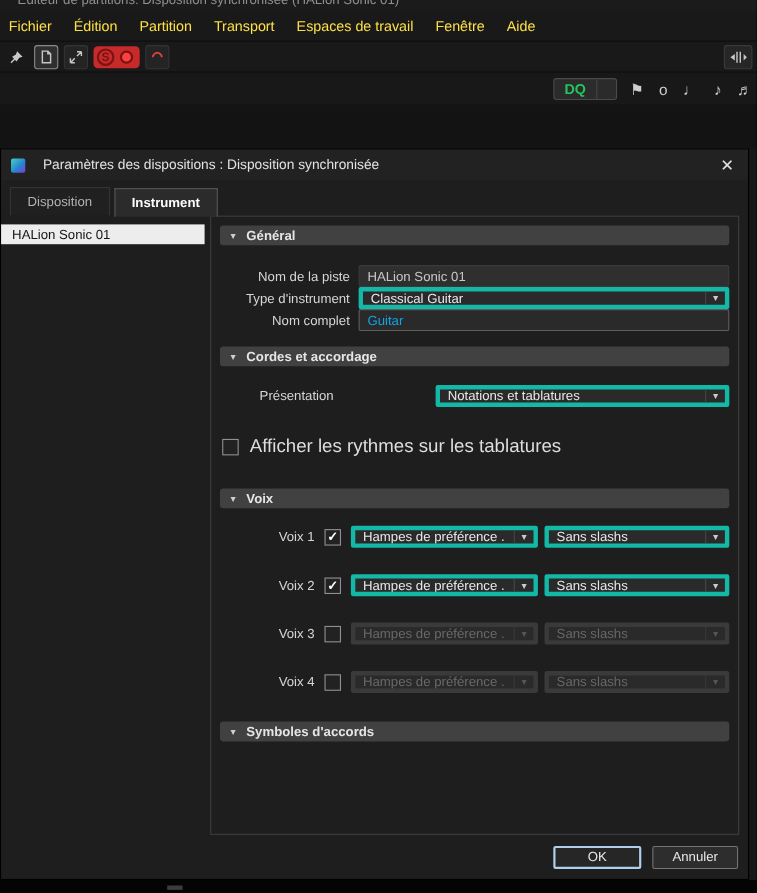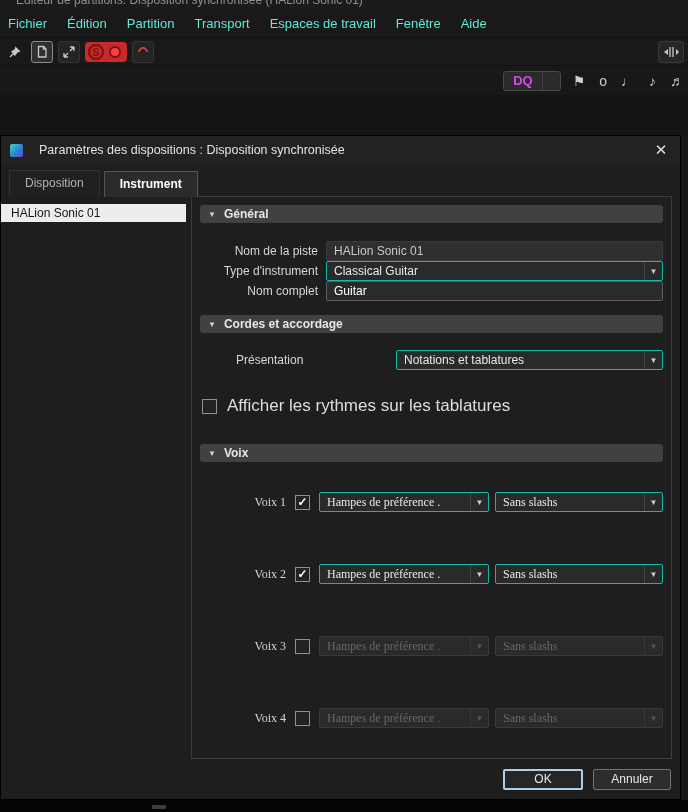--- a/index.html
+++ b/index.html
@@ -5,39 +5,39 @@
   * { box-sizing: border-box; margin: 0; padding: 0; }
   html,body { width:688px; height:812px; background:#000; }
   body { font-family:"Liberation Sans", sans-serif; color:#d8d8d8; overflow:hidden; }
   .app { width:688px; height:812px; background:#141414; position:relative; overflow:hidden; display:flex; flex-direction:column; }
 
   
   .titlebar-sliver { height:10px; background:#1b1b1b; overflow:hidden; position:relative; }
   .titlebar-sliver .t { position:absolute; top:-7px; left:16px; font-size:12px; color:#8f8f8f; white-space:nowrap; }
 
   
-  .menubar { height:27px; background:#191919; display:flex; align-items:center; gap:20px; padding-left:8px; font-size:13px; color:#5eead4; }
+  .menubar { height:27px; background:#191919; display:flex; align-items:center; gap:20px; padding-left:8px; font-size:13px; color:#fde047; }
   .menubar span { cursor:default; }
 
   
   .toolbar1 { height:28px; background:#191919; border-top:1px solid #101010; display:flex; align-items:center; gap:5px; padding:0 4px; }
   .tbtn { width:22px; height:22px; border-radius:3px; background:#242424; border:1px solid #343434; display:flex; align-items:center; justify-content:center; }
   .tbtn.active { background:#2f2f2f; border-color:#8a8a8a; }
   .tbtn svg { display:block; }
   .solo-group { display:flex; gap:2px; background:#c62a2a; border-radius:4px; padding:2px 3px; align-items:center; }
   .solo-s { width:16px; height:16px; border-radius:50%; border:2px solid #7c1212; color:#7c1212; font-weight:bold; font-size:11px; display:flex; align-items:center; justify-content:center; }
   .rec-dot { width:12px; height:12px; border-radius:50%; background:#ff4040; border:2px solid #7c1212; margin:0 3px; }
   .fb-btn { width:22px; height:22px; border-radius:3px; background:#242424; border:1px solid #343434; display:flex; align-items:center; justify-content:center; }
   .fb-arc { width:10px; height:10px; border:2px solid transparent; border-left-color:#d04040; border-top-color:#d04040; border-radius:50%; transform:rotate(45deg); }
   .mixer-btn { margin-left:auto; width:26px; height:22px; border-radius:3px; background:#262626; border:1px solid #3a3a3a; display:flex; align-items:center; justify-content:center; }
 
   
   .toolbar2 { height:30px; background:#181818; border-top:1px solid #101010; display:flex; align-items:center; justify-content:flex-end; gap:12px; padding-right:4px; }
   .dq-group { display:flex; align-items:stretch; height:20px; background:#2b2b2b; border:1px solid #4a4a4a; border-radius:3px; overflow:hidden; }
-  .dq-label { padding:0 9px; font-weight:bold; font-size:13px; color:#d946ef; display:flex; align-items:center; }
+  .dq-label { padding:0 9px; font-weight:bold; font-size:13px; color:#22c55e; display:flex; align-items:center; }
   .dq-arrow { width:18px; border-left:1px solid #444; display:flex; align-items:center; justify-content:center; font-size:8px; color:#ccc; }
   .note-icons { display:flex; gap:14px; align-items:center; font-size:14px; color:#cfcfcf; }
   .note-icons span { cursor:default; }
 
   
   .desktop-gap { height:40px; background:#131313; }
 
   
   .desktop { flex:1; background:#171717; display:flex; flex-direction:column; }
   .dialog { width:681px; height:665px; background:#1e1e1e; border:1px solid #000; display:flex; flex-direction:column; }
@@ -58,40 +58,40 @@
 
   .section-header { height:18px; background:#414141; border-radius:3px; display:flex; align-items:center; gap:8px; padding:0 8px; font-size:12px; font-weight:bold; color:#e6e6e6; margin:14px 0 4px; flex:none; }
   .section-header:first-child { margin-top:2px; }
   .tri { font-size:8px; color:#cfcfcf; }
   .tri::after { content:"▼"; }
 
   .form-row { display:flex; align-items:center; margin:0 0; }
   .form-row.first { margin-top:14px; }
   .form-label { width:118px; text-align:right; margin-right:8px; font-size:12px; color:#d6d6d6; flex:none; }
 
-  .textfield { flex:1; height:20px; background:#2a2a2a; border:1px solid #5e5e5e; border-radius:2px; color:#ffffff; font-size:12px; padding:0 7px; display:flex; align-items:center; }
+  .textfield { flex:1; height:20px; background:#2a2a2a; border:1px solid #5e5e5e; border-radius:2px; color:#0ea5e9; font-size:12px; padding:0 7px; display:flex; align-items:center; }
   .textfield.readonly { border-color:#3a3a3a; background:#2f2f2f; color:#c8c8c8; }
 
-  .dropdown { height:20px; background:#2a2a2a; border:1px solid #14b8a6; border-radius:2px; display:flex; align-items:stretch; font-size:12px; color:#e8e8e8; overflow:hidden; }
+  .dropdown { height:20px; background:#2a2a2a; border:4px solid #14b8a6; border-radius:2px; display:flex; align-items:stretch; font-size:12px; color:#e8e8e8; overflow:hidden; }
   .dropdown .dd-label { flex:1; padding:0 7px; display:flex; align-items:center; white-space:nowrap; overflow:hidden; }
   .dd-arrow { width:18px; border-left:1px solid #454545; display:flex; align-items:center; justify-content:center; font-size:8px; color:#ccc; flex:none; }
   .dd-arrow::after { content:"▼"; }
   .dropdown.grow { flex:1; }
   .dropdown.disabled { color:#686868; border-color:#3a3a3a; }
   .dropdown.disabled .dd-arrow { color:#555; border-left-color:#383838; }
 
   .checkbox { width:15px; height:15px; border:1px solid #909090; background:#222; display:flex; align-items:center; justify-content:center; font-size:12px; font-weight:bold; color:#fff; flex:none; }
   .checkbox.checked::after { content:"✓"; }
   .cb-row { display:flex; align-items:center; gap:10px; margin:13px 0 14px 2px; font-size:17px; color:#dedede; }
 
   .pres-row { display:flex; align-items:center; margin:13px 0; }
   .pres-label { flex:1; padding-left:36px; font-size:12px; color:#d6d6d6; }
   .pres-dd { width:267px; flex:none; }
 
-  .voice-row { display:flex; align-items:center; margin:26px 0;font-family:Liberation Serif, serif; }
+  .voice-row { display:flex; align-items:center; margin:12px 0; }
   .voice-label { width:86px; text-align:right; margin-right:9px; font-size:12px; color:#d6d6d6; flex:none; }
   .voice-row .checkbox { margin-right:9px; }
   .voice-dd1 { width:170px; margin-right:6px; flex:none; }
   .voice-row.disabled .voice-label { color:#d6d6d6; }
 
   .dlg-footer { height:40px; display:flex; align-items:center; justify-content:flex-end; gap:10px; padding-right:9px; flex:none; }
   .btn { height:21px; min-width:78px; padding:0 14px; display:flex; align-items:center; justify-content:center; font-size:12px; color:#e8e8e8; background:#2d2d2d; border:1px solid #737373; border-radius:2px; }
   .btn.ok { border:2px solid #aecfeb; background:#262626; min-width:80px; }
 
   .bottom-strip { height:12px; background:#040404; position:relative; }

